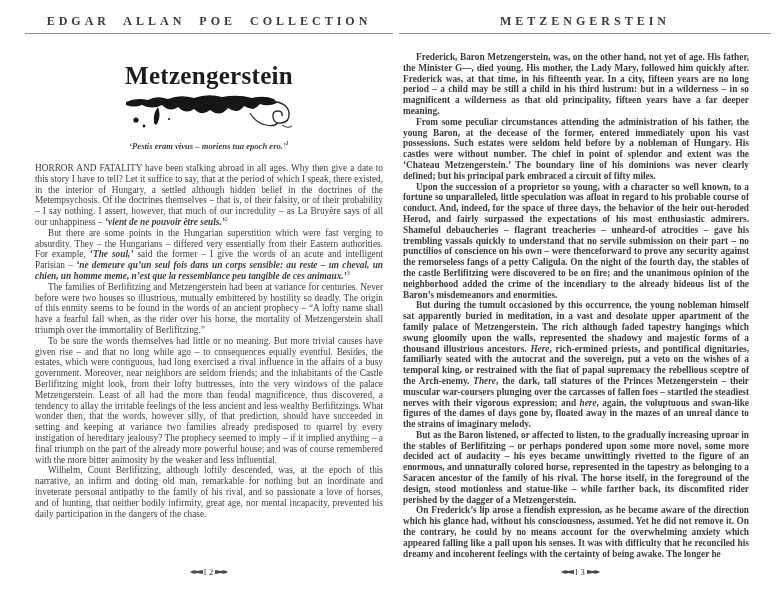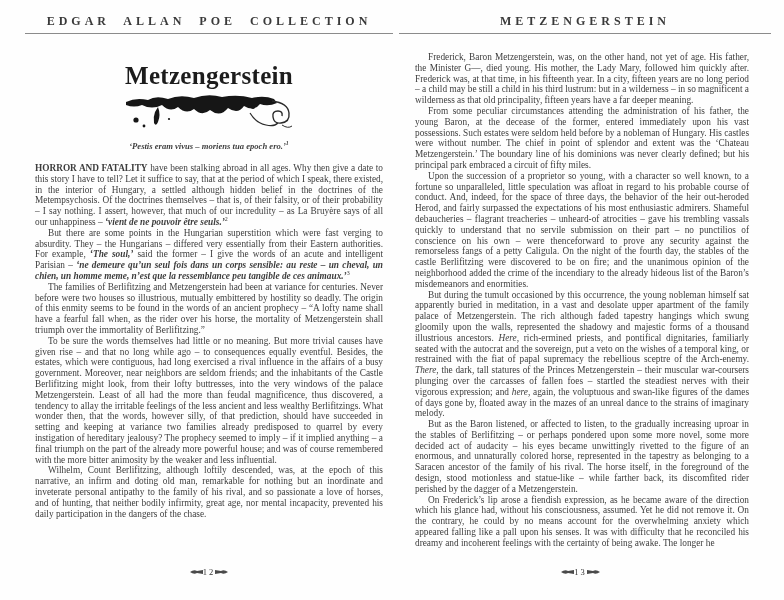--- a/index.html
+++ b/index.html
@@ -53,25 +53,25 @@
     margin-top:3px;
   }
 
   .body-text {
     text-align:justify;
     font-size:9.3px;
     line-height:10.8px;
     color:#3d3d3d;
   }
   .page-left  .body-text { margin:12px 10px 0 10px; }
-  .page-right .body-text { margin:18px 22px 0 16px; }
+  .page-right .body-text { margin:18px 22px 0 4px;font-weight:bold; }
   .body-text p { margin:0; text-indent:13px; }
   .page-left .body-text p:first-child { text-indent:0; }
 
-  .run-b  { font-weight:700;margin-top:48px; }
+  .run-b  { font-weight:400;margin-top:48px; }
   .run-i  { font-style:italic; }
   .run-bi { font-weight:700; font-style:italic;margin-top:45px; }
   sup { font-size:6px; line-height:0; vertical-align:super; }
 
   .footer {
     position:absolute;
     top:567px;
     display:flex;
     justify-content:center;
     align-items:center;

